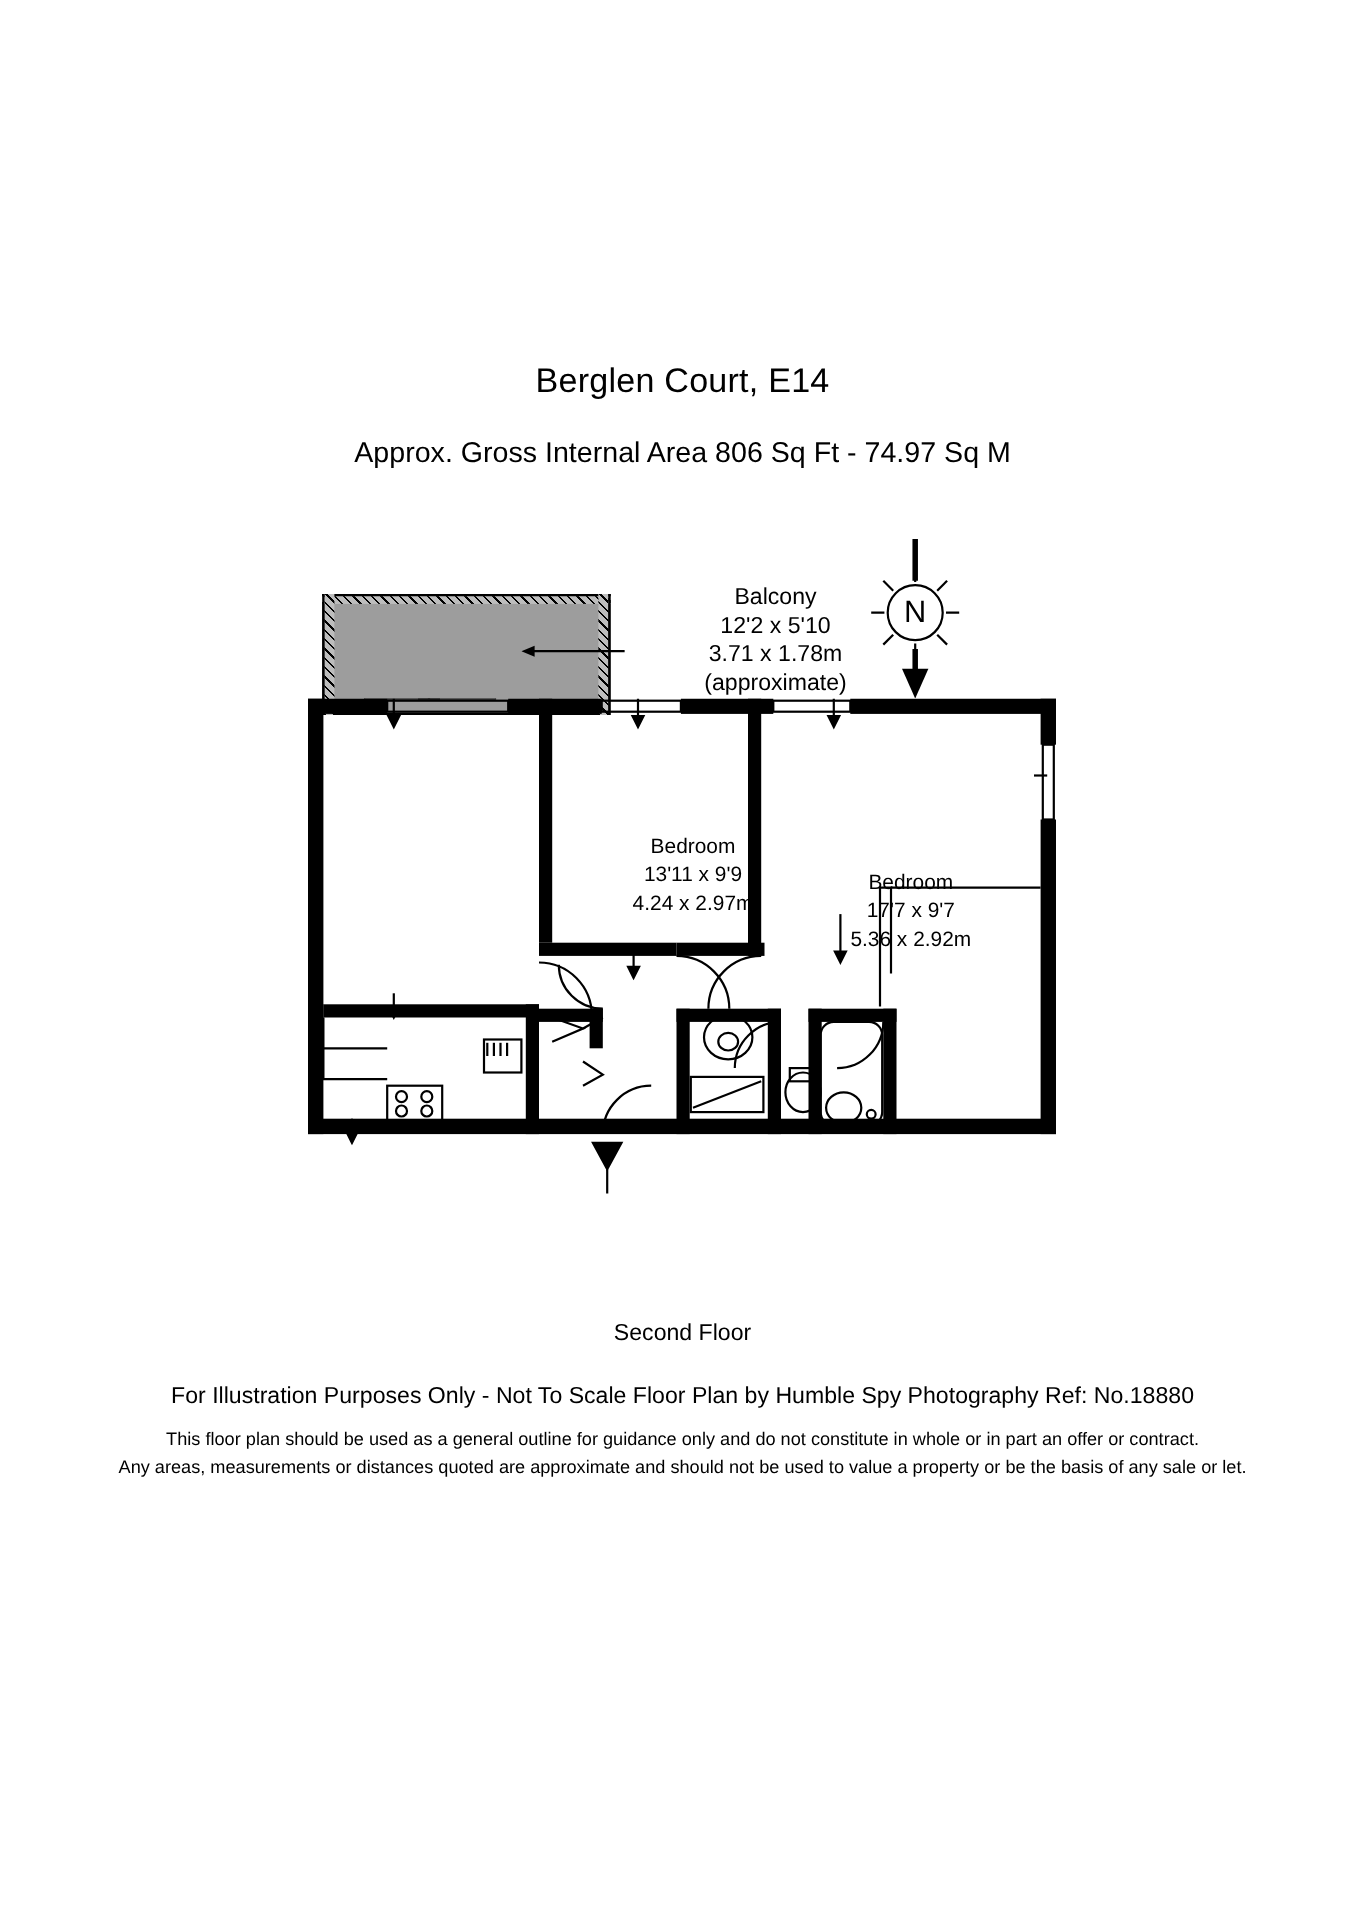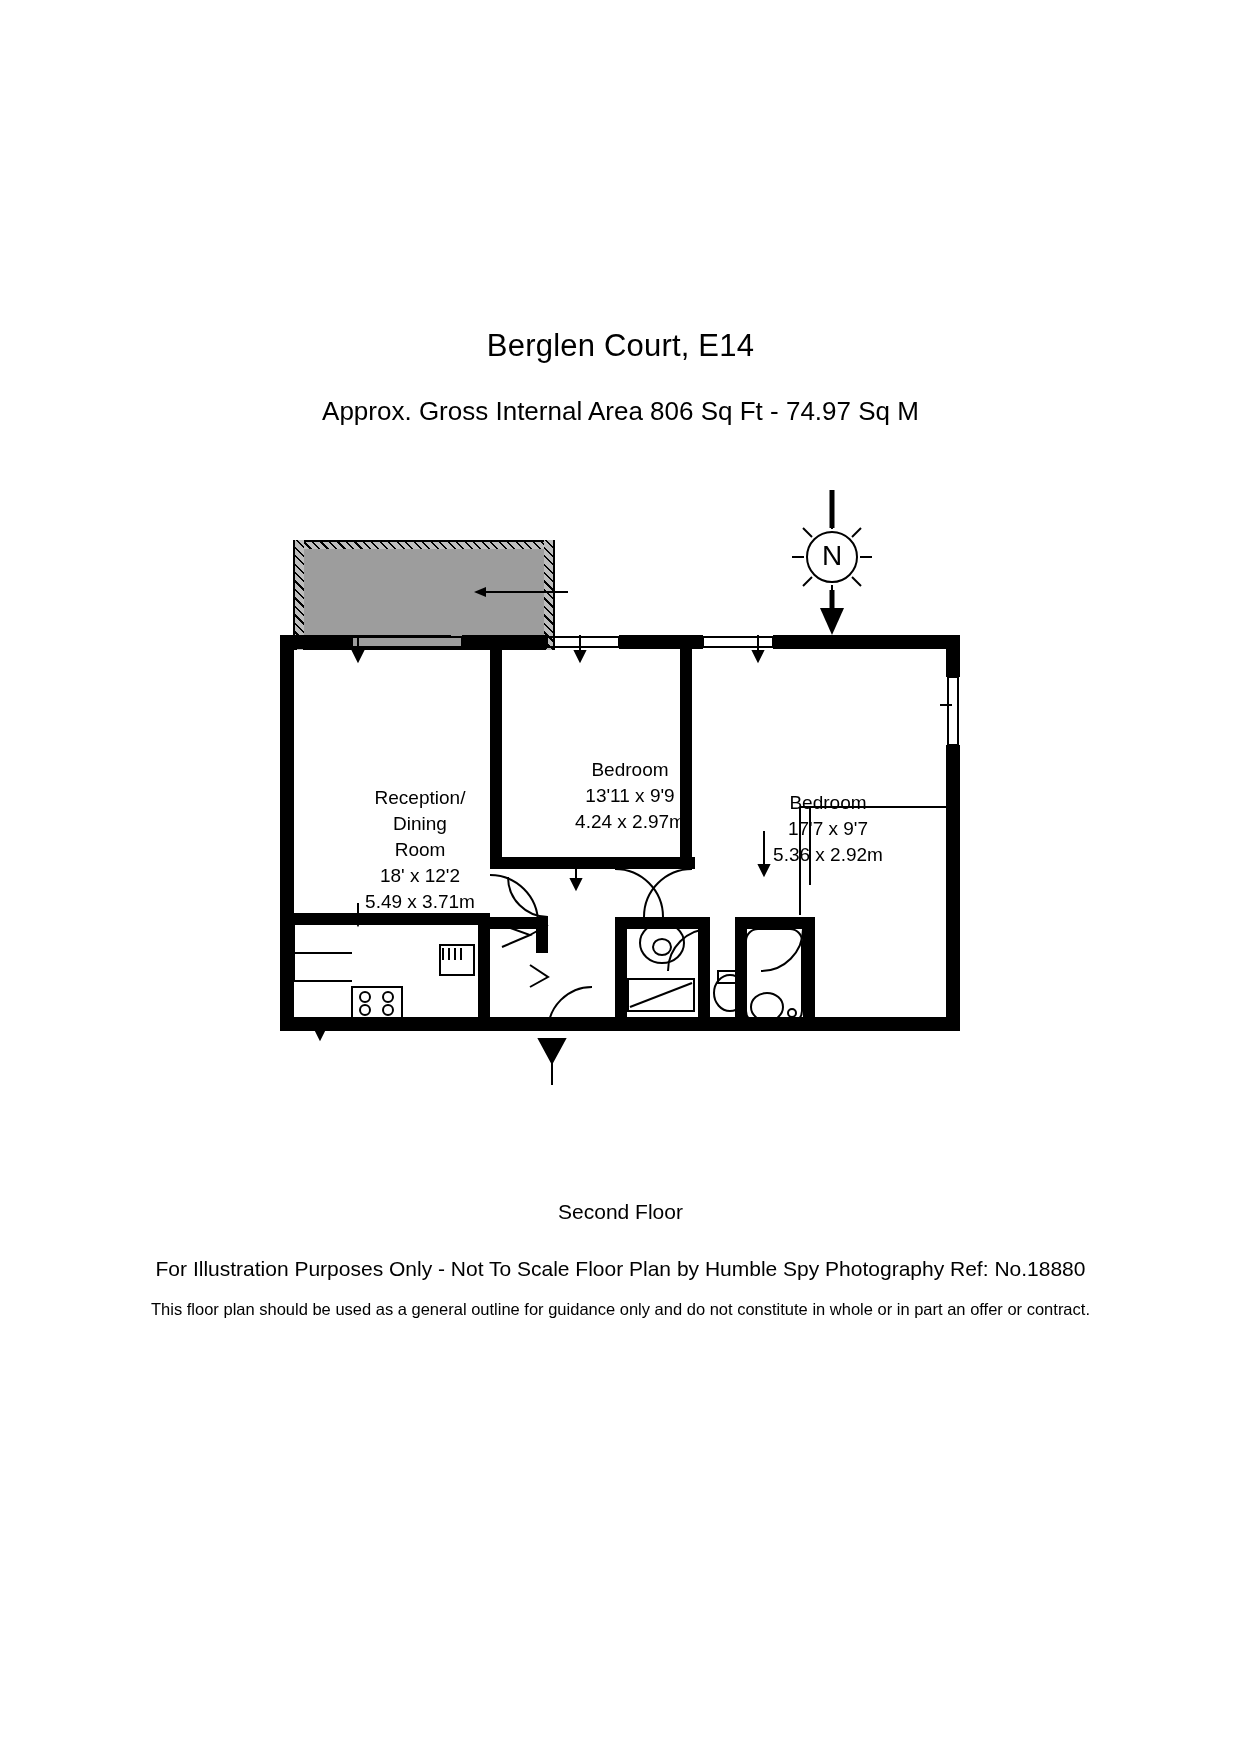--- a/index.html
+++ b/index.html
@@ -154,20 +154,26 @@
   <div id="balcony-shape"></div>
   <div id="balcony-hatch-top"></div>
   <div id="balcony-hatch-left"></div>
   <div id="balcony-hatch-right"></div>
 
   <svg id="balcony-arrow" viewBox="0 0 94 12">
     <line x1="94" y1="6" x2="10" y2="6" stroke="#000" stroke-width="2"></line>
     <polygon points="0,6 12,1 12,11" fill="#000"></polygon>
   </svg>
 
+  <div id="balcony-label">
+    <div>Balcony</div>
+    <div>12'2 x 5'10</div>
+    <div>3.71 x 1.78m</div>
+    <div>(approximate)</div>
+  </div>
 
   <svg id="compass" viewBox="0 0 84 84">
     <g stroke="#000" stroke-width="2">
       <line x1="42" y1="2" x2="42" y2="14"></line>
       <line x1="42" y1="70" x2="42" y2="82"></line>
       <line x1="2" y1="42" x2="14" y2="42"></line>
       <line x1="70" y1="42" x2="82" y2="42"></line>
       <line x1="13" y1="13" x2="22" y2="22"></line>
       <line x1="62" y1="62" x2="71" y2="71"></line>
       <line x1="71" y1="13" x2="62" y2="22"></line>
@@ -296,41 +302,35 @@
         <polygon points="484,240 479,230 489,230"></polygon>
     </g>
 
     <g fill="none" stroke="#000" stroke-width="2">
       <rect x="52" y="-14" width="118" height="14" fill="#fff"></rect>
       <line x1="52" y1="-7" x2="170" y2="-7"></line>
       <path d="M110 0 L110 -12"></path>
     </g>
   </svg>
 
-  <div class="room-label" id="label-reception">
-    <div>Reception/</div>
-    <div>Dining</div>
-    <div>Room</div>
-    <div>18' x 12'2</div>
-    <div>5.49 x 3.71m</div>
-  </div>
 
   <div class="room-label" id="label-bedroom1">
     <div>Bedroom</div>
     <div>13'11 x 9'9</div>
     <div>4.24 x 2.97m</div>
   </div>
 
   <div class="room-label" id="label-bedroom2">
     <div>Bedroom</div>
     <div>17'7 x 9'7</div>
     <div>5.36 x 2.92m</div>
   </div>
 
 
   <div id="floor-caption">Second Floor</div>
 
   <div id="footer-main">For Illustration Purposes Only - Not To Scale   Floor Plan by Humble Spy Photography   Ref: No.18880</div>
   <div id="footer-lines">
     <div>This floor plan should be used as a general outline for guidance only and do not constitute in whole or in part an offer or contract.</div>
+    <div>Any areas, measurements or distances quoted are approximate and should not be used to value a property or be the basis of any sale or let.</div>
   </div>
 
 </div>
 
 </body></html>

